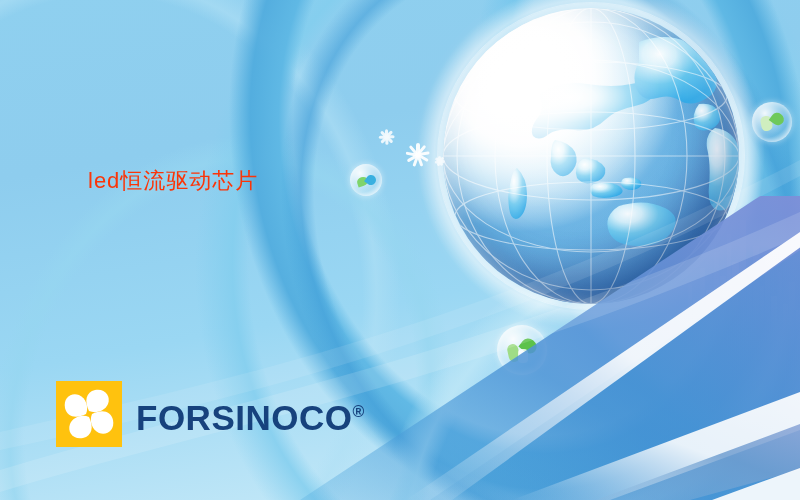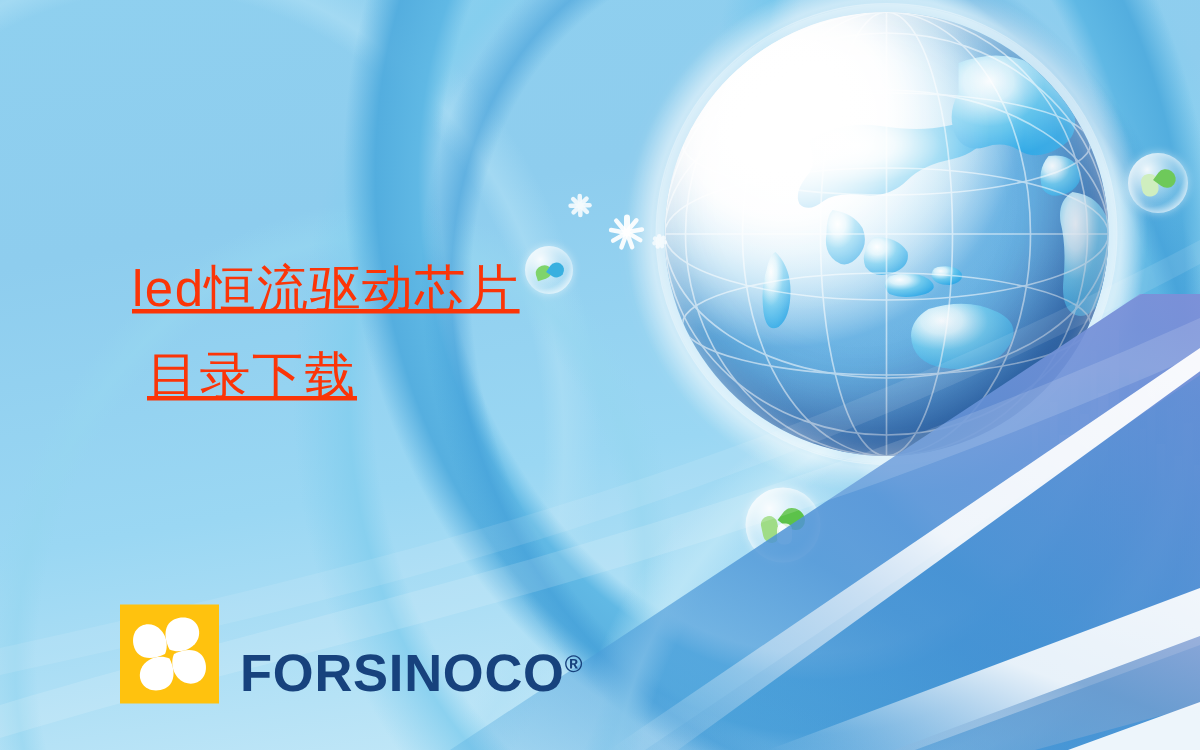--- a/index.html
+++ b/index.html
@@ -65,27 +65,27 @@
   .bubble{position:absolute;border-radius:50%;
     background:radial-gradient(circle at 32% 28%, rgba(255,255,255,.92) 0%, rgba(255,255,255,.42) 38%, rgba(255,255,255,.12) 62%, rgba(255,255,255,.5) 88%, rgba(255,255,255,.25) 100%);
     box-shadow:inset 0 0 7px rgba(255,255,255,.95), 0 0 6px rgba(255,255,255,.5);}
   .bubble .leafA,.bubble .leafB{position:absolute;border-radius:50% 50% 50% 0;}
 
   
   #city{position:absolute;right:0;top:215px;width:120px;height:115px;opacity:.55;}
   #city .bld{position:absolute;bottom:0;background:linear-gradient(to top,rgba(255,255,255,.05),rgba(255,255,255,.9));}
 
   
-  #headline{position:absolute;left:0;top:164px;width:420px;color:#fb3508;
-    font-size:34px;line-height:58px;letter-spacing:1px;text-decoration:underline;}
+  #headline{position:absolute;left:0;top:152px;width:420px;color:#fb3508;
+    font-size:22px;line-height:58px;letter-spacing:1px;}
   #headline .l1{padding-left:88px;display:block;}
   #headline .l2{padding-left:98px;display:block;}
 
   
-  #logo{position:absolute;left:80px;top:381px;display:flex;align-items:flex-end;margin-top:22px;}
+  #logo{position:absolute;left:56px;top:381px;display:flex;align-items:center;}
   #logo-mark{position:relative;width:66px;height:66px;background:#ffc20e;flex:0 0 auto;}
   #logo-text{margin-left:14px;padding-top:2px;}
   #brand{font-size:35px;font-weight:bold;color:#17427d;letter-spacing:.5px;line-height:38px;
     white-space:nowrap;font-family:"Liberation Sans",sans-serif;}
   #brand sup{font-size:16px;vertical-align:super;font-weight:bold;}
   #tagline{font-size:17px;color:#12243f;line-height:22px;margin-top:-1px;white-space:nowrap;}
 </style>
 </head>
 <body>
 
@@ -264,21 +264,20 @@
     <path d="M800,424 L800,470 L690,500 L596,500 Z" fill="url(#bandD)"></path>
 
     <path d="M800,468 L800,500 L712,500 Z" fill="#ffffff" opacity=".9"></path>
 
     <path d="M0,470 C230,400 470,360 800,212 L800,236 C470,382 240,420 0,492 Z" fill="#ffffff" opacity=".14"></path>
     <path d="M0,432 C250,376 500,318 800,160 L800,176 C500,336 250,396 0,450 Z" fill="#ffffff" opacity=".10"></path>
   </svg>
 
   <div id="headline">
     <span class="l1">led恒流驱动芯片</span>
-    <span class="l2">目录下载</span>
   </div>
 
   <div id="logo">
     <div id="logo-mark">
       <svg viewBox="0 0 66 66" width="66" height="66">
         <g fill="#ffffff">
           <path d="M33 30 C28 20 30 11 39 9 C49 7 55 15 52 23 C49 30 40 33 33 30 Z"></path>
           <path d="M36 33 C46 28 55 30 57 39 C59 49 51 55 43 52 C36 49 33 40 36 33 Z"></path>
           <path d="M33 36 C38 46 36 55 27 57 C17 59 11 51 14 43 C17 36 26 33 33 36 Z"></path>
           <path d="M30 33 C20 38 11 36 9 27 C7 17 15 11 23 14 C30 17 33 26 30 33 Z"></path>

